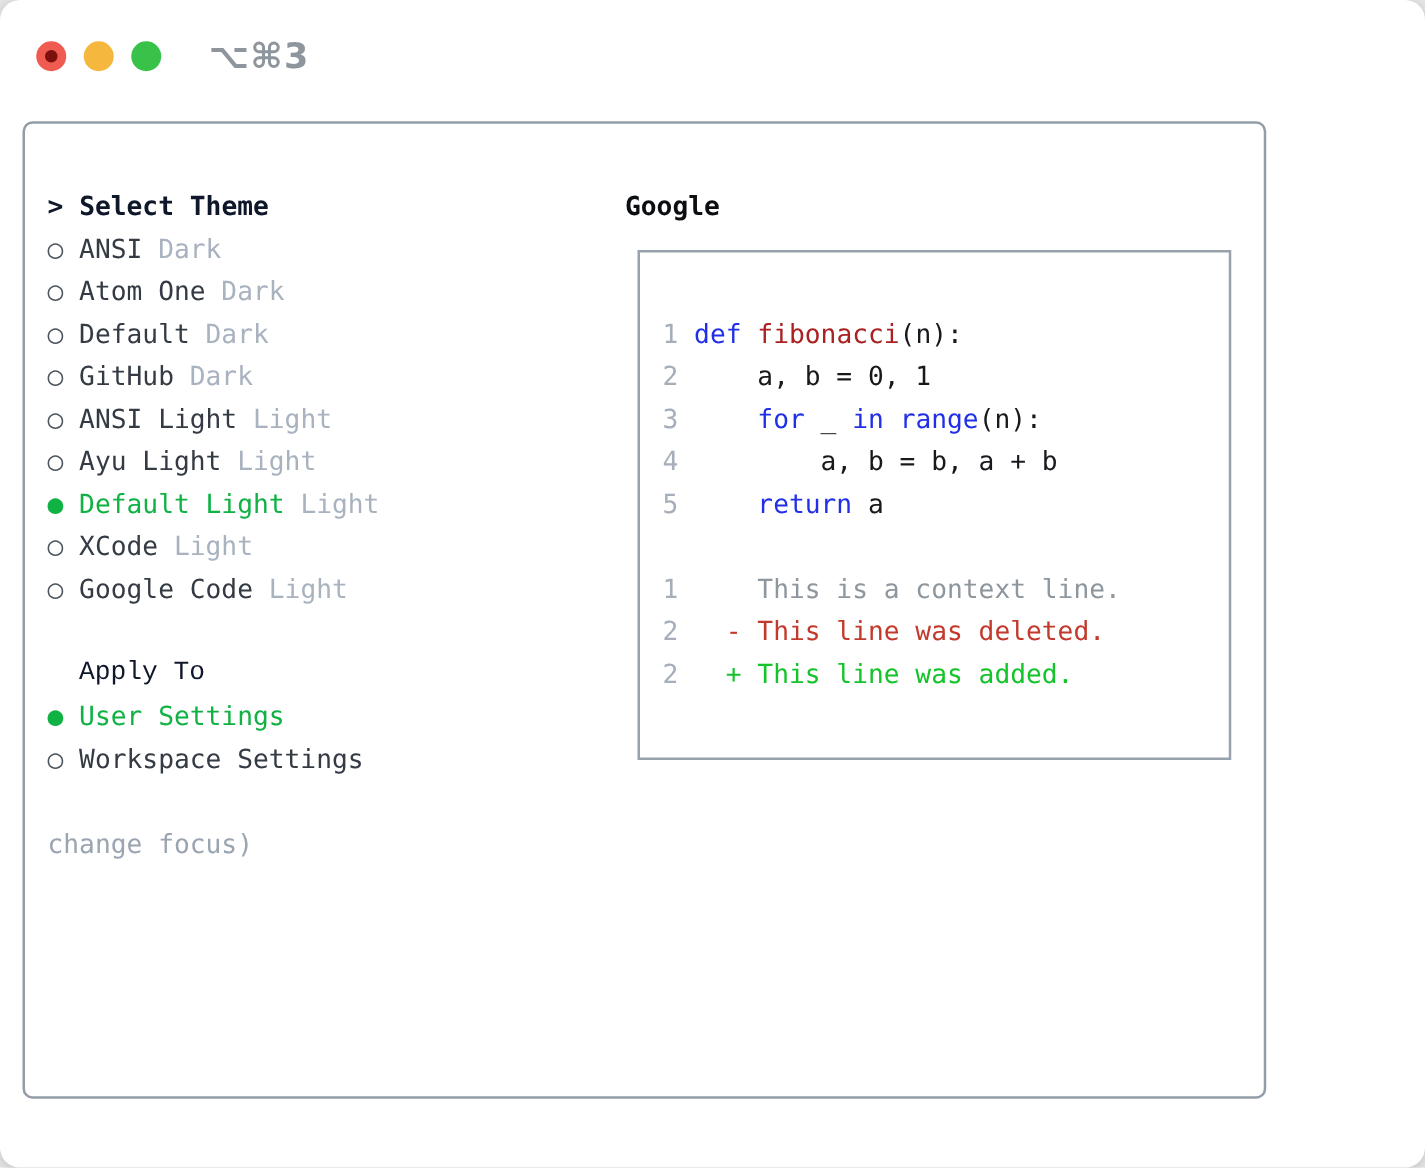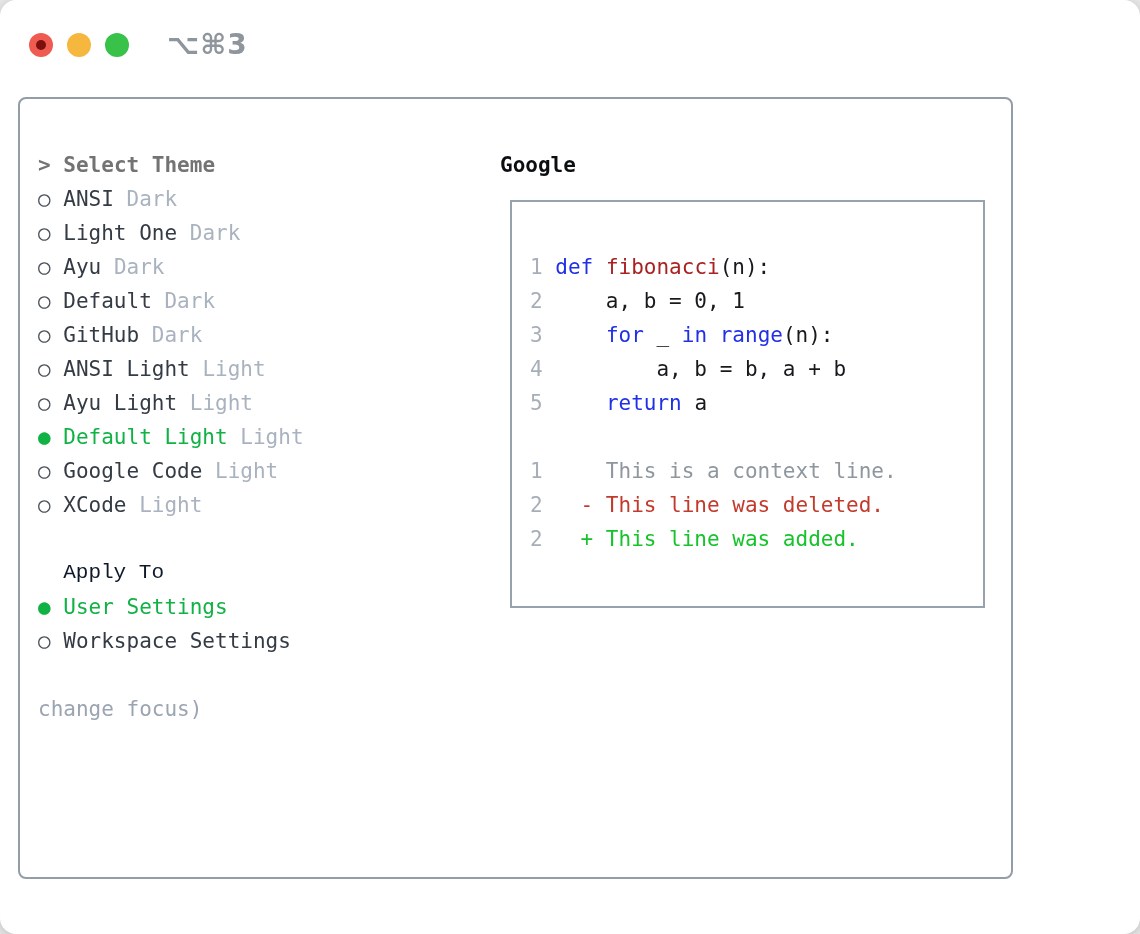--- a/index.html
+++ b/index.html
@@ -32,21 +32,21 @@
     position:absolute;left:18px;top:97px;width:995px;height:782px;
     border:2px solid var(--border-gray);border-radius:8px;
     box-sizing:border-box;background:#fff;
   }
   
   .left-col{
     position:absolute;left:38px;top:148px;width:440px;
     font-size:21px;line-height:34px;color:var(--text-dark);
   }
   .line{height:34px;white-space:pre;}
-  .hdr{font-weight:bold;color:#737373;}
+  .hdr{font-weight:bold;color:#0f172a;}
   .radio{color:#4b535c;}
   .radio.sel{color:var(--selection-green);}
   .theme-name{color:var(--text-dark);}
   .theme-name.sel{color:var(--selection-green);}
   .tag{color:var(--tag-gray);margin-left:1ch;}
   .apply-title{padding-left:2ch;color:#0f172a;font-family:Liberation Mono, monospace;}
   .opt{color:var(--text-dark);margin-top:44px;}
   .opt.sel{color:var(--selection-green);}
   .help{color:var(--help-gray);}
   
@@ -83,29 +83,28 @@
     <div class="light green"></div>
     <div class="shortcut">⌥⌘3</div>
   </div>
 
   <div class="panel"></div>
 
   <div class="left-col" id="left-col">
     <div class="line hdr"><span>&gt;</span><span> </span><span>Select Theme</span></div>
     <div id="theme-items">
         <div class="line"><span class="radio">○ </span><span class="theme-name">ANSI</span><span class="tag">Dark</span></div>
-        <div class="line"><span class="radio">○ </span><span class="theme-name">Light One</span><span class="tag">Dark</span></div>
-        <div class="line"><span class="radio">○ </span><span class="theme-name">Ayu</span><span class="tag">Dark</span></div>
+        <div class="line"><span class="radio">○ </span><span class="theme-name">Atom One</span><span class="tag">Dark</span></div>
         <div class="line"><span class="radio">○ </span><span class="theme-name">Default</span><span class="tag">Dark</span></div>
         <div class="line"><span class="radio">○ </span><span class="theme-name">GitHub</span><span class="tag">Dark</span></div>
         <div class="line"><span class="radio">○ </span><span class="theme-name">ANSI Light</span><span class="tag">Light</span></div>
         <div class="line"><span class="radio">○ </span><span class="theme-name">Ayu Light</span><span class="tag">Light</span></div>
         <div class="line"><span class="radio sel">● </span><span class="theme-name sel">Default Light</span><span class="tag">Light</span></div>
+        <div class="line"><span class="radio">○ </span><span class="theme-name">XCode</span><span class="tag">Light</span></div>
         <div class="line"><span class="radio">○ </span><span class="theme-name">Google Code</span><span class="tag">Light</span></div>
-        <div class="line"><span class="radio">○ </span><span class="theme-name">XCode</span><span class="tag">Light</span></div>
       </div>
     <div class="line"></div>
     <div class="line apply-title">Apply To</div>
     <div id="apply-options">
         <div class="line"><span class="radio sel">● </span><span class="opt sel">User Settings</span></div>
         <div class="line"><span class="radio">○ </span><span class="opt">Workspace Settings</span></div>
       </div>
     <div class="line"></div>
     <div class="line help">change focus)</div>
   </div>

